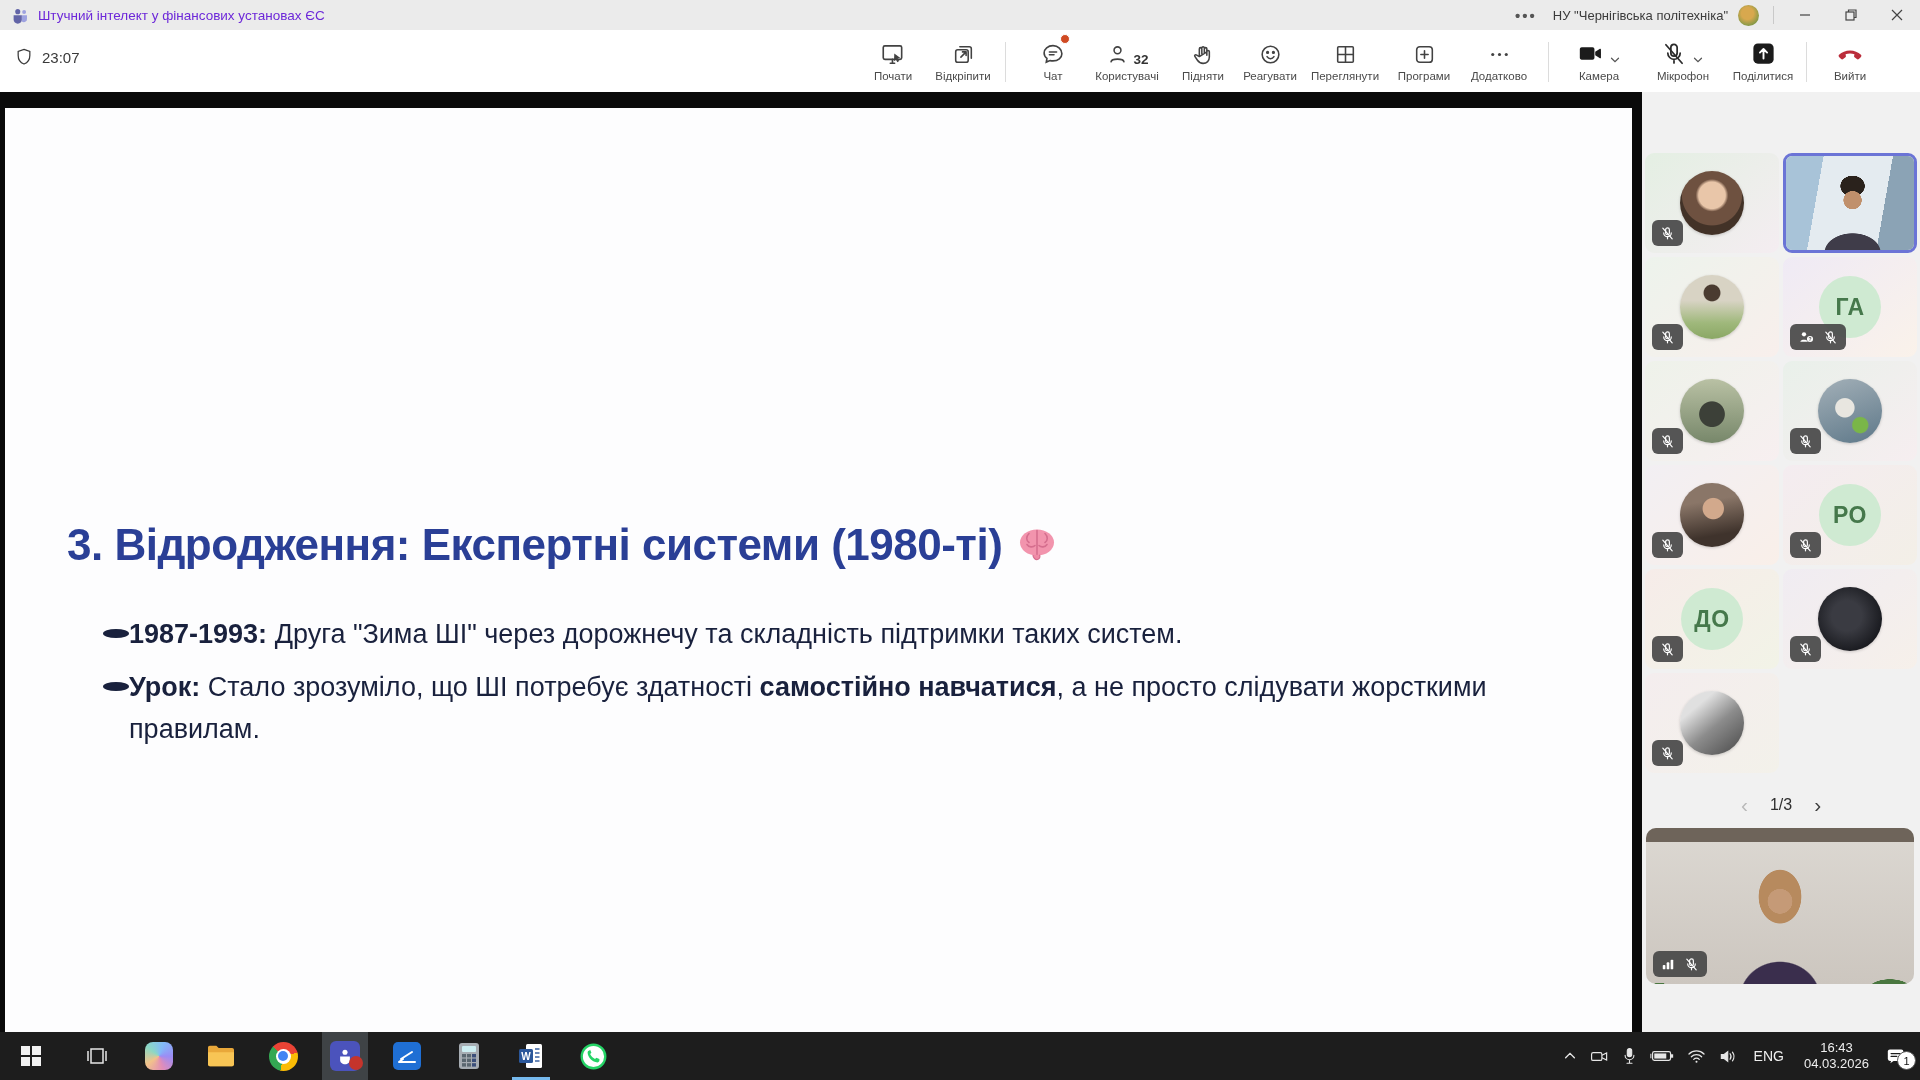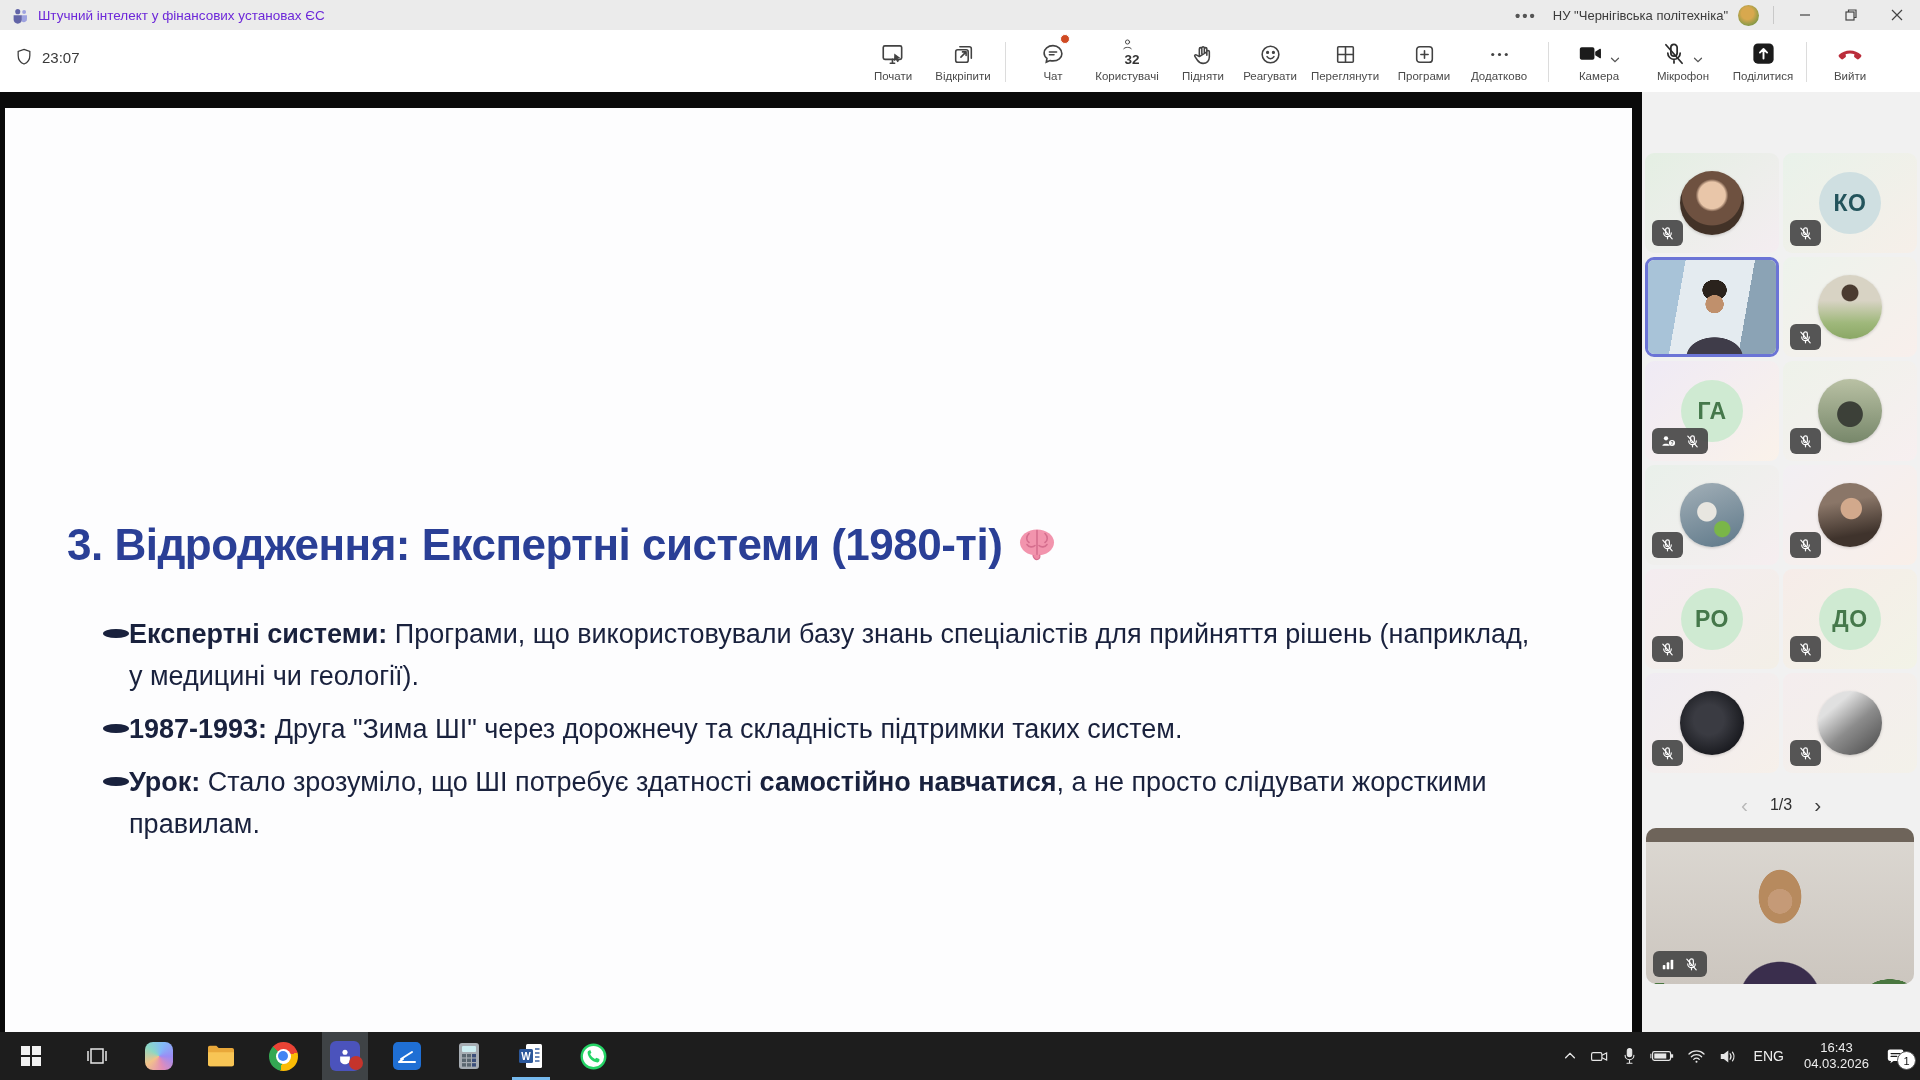--- a/index.html
+++ b/index.html
@@ -209,21 +209,21 @@
     <div class="ico">
       <svg width="26" height="26" viewBox="0 0 24 24" fill="none" stroke="#424242" stroke-width="1.5" stroke-linecap="round">
           <path d="M12 4.3c-4.7 0-8.2 3-8.2 6.8 0 2 1 3.8 2.6 5l-.6 3.4 3.5-1.4c.9.2 1.8.3 2.7.3 4.7 0 8.2-3 8.2-6.7S16.7 4.3 12 4.3z"></path>
           <path d="M8.7 10.1h6.6M8.7 12.7h4.2"></path>
         </svg>
       <span class="reddot"></span>
       </div>
     <div class="lbl">Чат</div>
   </div>
   <div class="tbtn" style="left:1089px;width:76px">
-    <div class="ico" style="flex-direction:column;align-items:flex-end">
+    <div class="ico" style="align-items:flex-end">
       <svg width="25" height="25" viewBox="0 0 24 24" fill="none" stroke="#424242" stroke-width="1.5" stroke-linecap="round">
           <circle cx="12" cy="8" r="3.3"></circle>
           <path d="M5.8 19c.6-3.4 11.8-3.4 12.4 0"></path>
         </svg>
       <span class="count">32</span>
       </div>
     <div class="lbl">Користувачі</div>
   </div>
   <div class="tbtn" style="left:1169px">
     <div class="ico">
@@ -335,52 +335,36 @@
         <svg width="42" height="38" viewBox="0 0 42 38">
             <ellipse cx="21" cy="16.5" rx="17" ry="13" fill="#f294ad"></ellipse>
             <path d="M21 4.5v24M13 7.5c-3 3-3 7 0 9m-2 2c2 3 6 3 8 1m10-12c3 3 3 7 0 9m2 2c-2 3-6 3-8 1" stroke="#d56e8e" stroke-width="1.6" fill="none" stroke-linecap="round"></path>
             <path d="M17 29c0 3 2.5 5 4.5 4.5s3-2.5 2-4.8" fill="#ef8aa5" stroke="#d56e8e" stroke-width="1.2"></path>
           </svg>
       </span>
     </div>
     <div id="bullets">
         <div class="bullet">
           <span class="dot"></span>
-          <span><span class="b">Експертні системи:</span><span> Програми, що використовували базу знань спеціалістів для прийняття рішень (наприклад, у медицині чи геології).</span></span>
-        </div>
-        <div class="bullet">
-          <span class="dot"></span>
           <span><span class="b">1987-1993:</span><span> Друга "Зима ШІ" через дорожнечу та складність підтримки таких систем.</span></span>
         </div>
         <div class="bullet">
           <span class="dot"></span>
           <span><span class="b">Урок:</span><span> Стало зрозуміло, що ШІ потребує здатності </span><span class="b">самостійно навчатися</span><span>, а не просто слідувати жорсткими правилам.</span></span>
         </div>
       </div>
     <div id="page-num">5</div>
 
   </div>
 </div>
 
 <div id="sidebar">
   <div id="pgrid">
       <div class="tile bgt1">
         <div class="pav girl-portrait"></div>
-        <div class="badges">
-          <span style="display: flex;">
-            <svg width="15" height="15" viewBox="0 0 24 24" fill="none" stroke="#fff" stroke-width="1.9" stroke-linecap="round">
-              <path d="M12 3a3 3 0 0 1 3 3v5a3 3 0 0 1-6 0V6a3 3 0 0 1 3-3z"></path>
-              <path d="M6 11a6 6 0 0 0 12 0M12 17v3.5"></path>
-              <path d="M4.5 3.5l15 17"></path>
-            </svg>
-          </span>
-        </div>
-      </div>
-      <div class="tile bgt2">
-        <div class="initial-circle pal-teal">КО</div>
         <div class="badges">
           <span style="display: flex;">
             <svg width="15" height="15" viewBox="0 0 24 24" fill="none" stroke="#fff" stroke-width="1.9" stroke-linecap="round">
               <path d="M12 3a3 3 0 0 1 3 3v5a3 3 0 0 1-6 0V6a3 3 0 0 1 3-3z"></path>
               <path d="M6 11a6 6 0 0 0 12 0M12 17v3.5"></path>
               <path d="M4.5 3.5l15 17"></path>
             </svg>
           </span>
         </div>
       </div>

